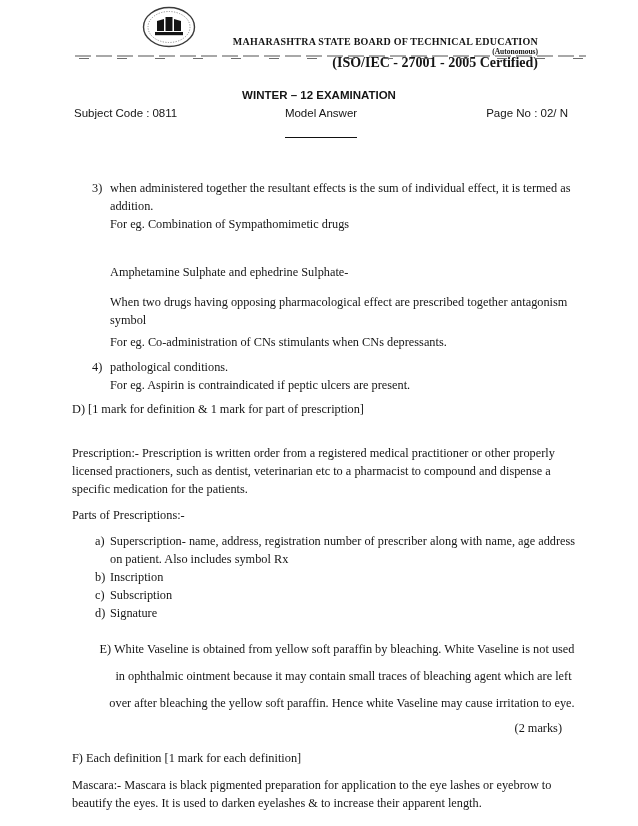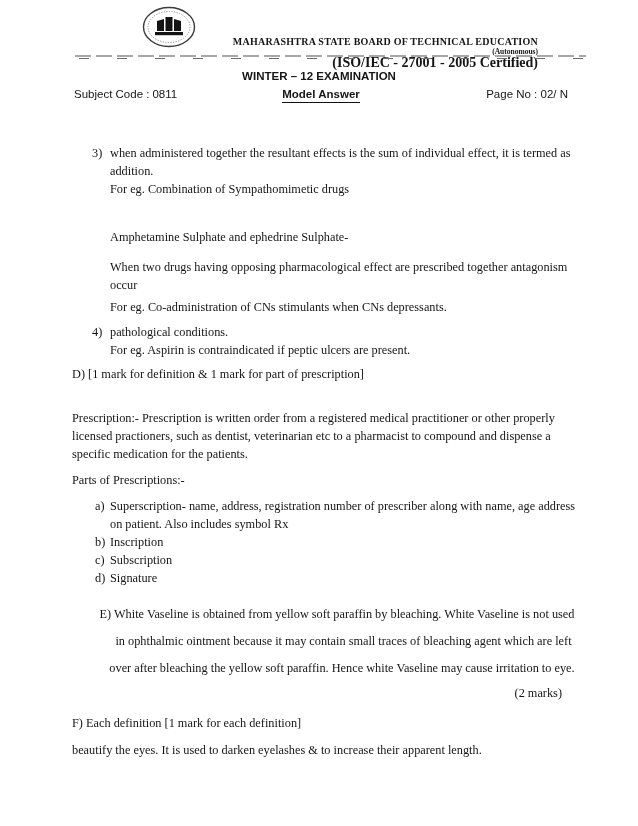--- a/index.html
+++ b/index.html
@@ -27,33 +27,33 @@
     position:absolute;left:75px;right:52px;top:55px;height:5px;
     background-image:
       repeating-linear-gradient(to right,#a8a8a8 0 16px,transparent 16px 21px),
       repeating-linear-gradient(to right,#6e6e6e 0 10px,transparent 10px 38px);
     background-size:100% 2px,100% 1px;
     background-position:0 0,4px 3px;
     background-repeat:no-repeat;
   }
   
   .exam-title{
-    margin-top:9px;text-align:center;
+    margin-top:28px;text-align:center;
     font-family:"Liberation Sans","DejaVu Sans",sans-serif;
     font-size:11.5px;font-weight:bold;line-height:14px;
   }
   .code-row{
     margin-top:4px;display:flex;align-items:flex-start;
     padding:0 70px 0 74px;
     font-family:"Liberation Sans","DejaVu Sans",sans-serif;
     font-size:11.5px;line-height:15px;
   }
   .code-left{flex:1;text-align:left;}
   .code-left b{margin-left:3px;}
-  .code-center{flex:0 0 auto;font-weight:bold;border-bottom:1.5px solid #111;padding-bottom:0px;}
+  .code-center{flex:0 0 auto;font-weight:normal;border-bottom:1.5px solid #111;padding-bottom:16px;}
   .code-right{flex:1;text-align:right;}
   
   .body{
     padding:0 36px 0 72px;
     font-size:12.3px;line-height:18px;
   }
   .line{white-space:nowrap;}
   .numbered{display:flex;}
   .num-col{flex:0 0 38px;padding-left:20px;box-sizing:border-box;}
   .num-txt{flex:1;}
@@ -114,21 +114,21 @@
         <div class="line">when administered together the resultant effects is the sum of individual effect, it is termed as</div>
         <div class="line">addition.</div>
         <div class="line">For eg. Combination of Sympathomimetic drugs</div>
       </div>
     </div>
 
     <div class="indent-block mt-amph line">Amphetamine Sulphate and ephedrine Sulphate-</div>
 
     <div class="indent-block mt-when2">
       <div class="line">When two drugs having opposing pharmacological effect are prescribed together antagonism</div>
-      <div class="line">occur</div>
+      <div class="line">symbol</div>
     </div>
 
     <div class="indent-block mt-foreg line">For eg. Co-administration of CNs stimulants when CNs depressants.</div>
 
     <div class="numbered mt-item4">
       <div class="num-col">4)</div>
       <div class="num-txt">
         <div class="line">pathological conditions.</div>
         <div class="line">For eg. Aspirin is contraindicated if peptic ulcers are present.</div>
       </div>
@@ -170,17 +170,18 @@
       <div class="line">E) White Vaseline is obtained from yellow soft paraffin by bleaching. White Vaseline is not used</div>
       <div class="line e-ind1">in ophthalmic ointment because it may contain small traces of bleaching agent which are left</div>
       <div class="line e-ind2">over after bleaching the yellow soft paraffin. Hence white Vaseline may cause irritation to eye.</div>
     </div>
 
     <div class="marks-line">(2 marks)</div>
 
     <div class="mt-fline line">F) Each definition [1 mark for each definition]</div>
 
     <div class="mt-mascara">
+      <div class="line"><b>Mascara:</b><span>- Mascara is black pigmented preparation for application to the eye lashes or eyebrow to</span></div>
       <div class="line">beautify the eyes. It is used to darken eyelashes &amp; to increase their apparent length.</div>
     </div>
 
   </div>
 </div>
 
 </body></html>

